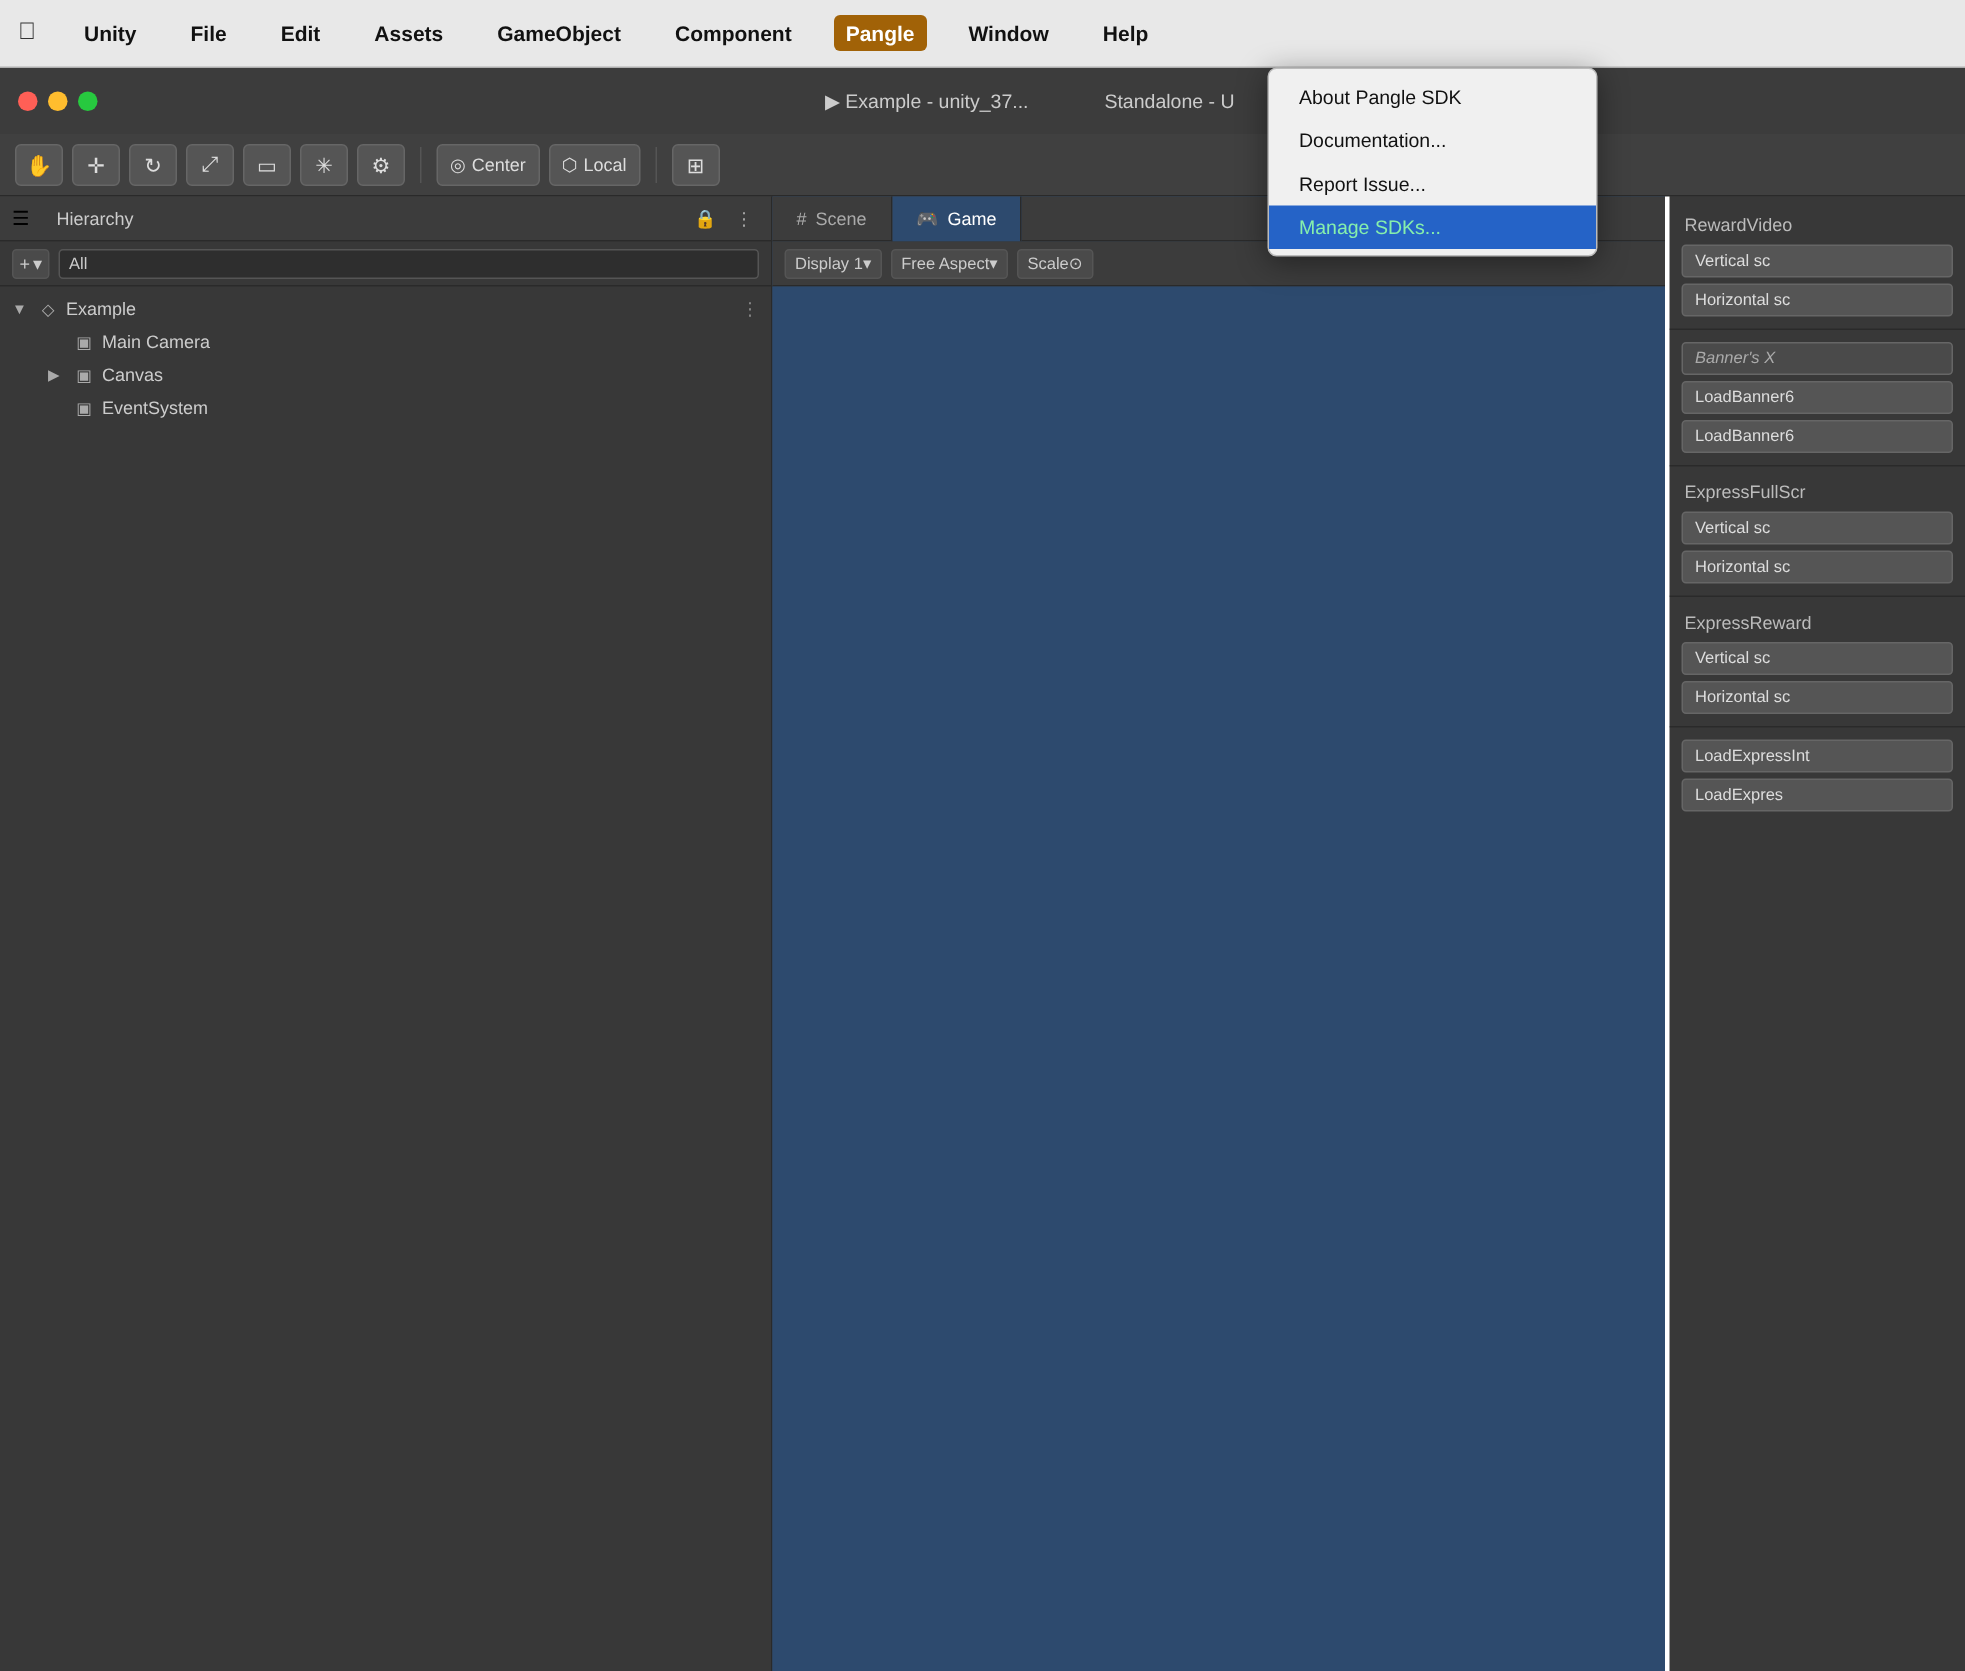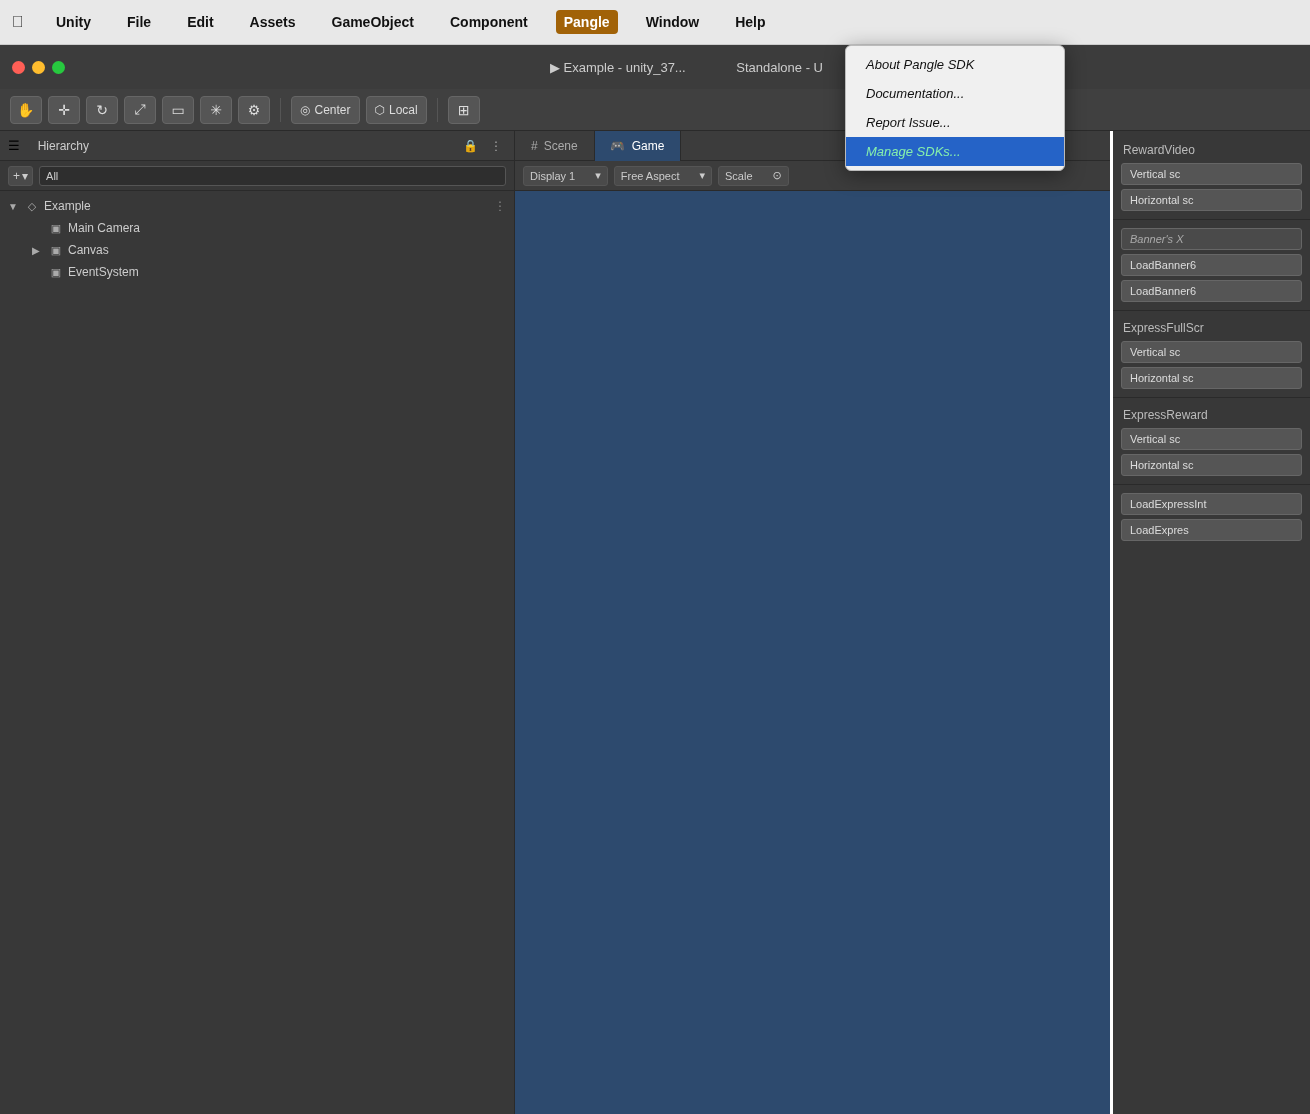--- a/index.html
+++ b/index.html
@@ -249,21 +249,21 @@
       align-items: center;
       height: 30px;
       background: #3c3c3c;
       border-bottom: 1px solid #2a2a2a;
       padding: 0 8px;
       gap: 6px;
     }
     .game-toolbar-item {
       display: flex;
       align-items: center;
-      gap: 20px;
+      gap: 0;
       color: #ccc;
       font-size: 11px;
       background: #4a4a4a;
       border: 1px solid #555;
       border-radius: 3px;
       padding: 2px 6px;
       height: 20px;
       cursor: pointer;
     }
     .game-viewport {
@@ -327,21 +327,20 @@
       z-index: 1000;
       min-width: 220px;
       padding: 4px 0;
     }
     .dropdown-item {
       padding: 7px 20px;
       cursor: pointer;
       font-size: 13px;
       color: #111;
       white-space: nowrap;
-      font-style: italic;
     }
     .dropdown-item.highlighted {
       background: #2563c7;
       color: #86efac;
     }
   </style>
 </head>
 <body>
 
 <div class="menu-bar">

